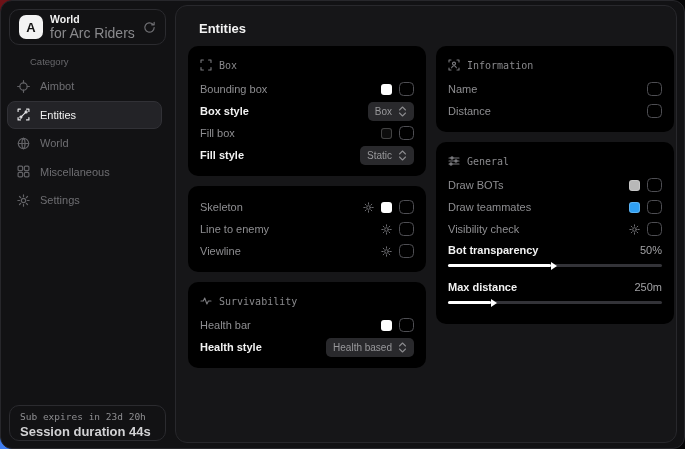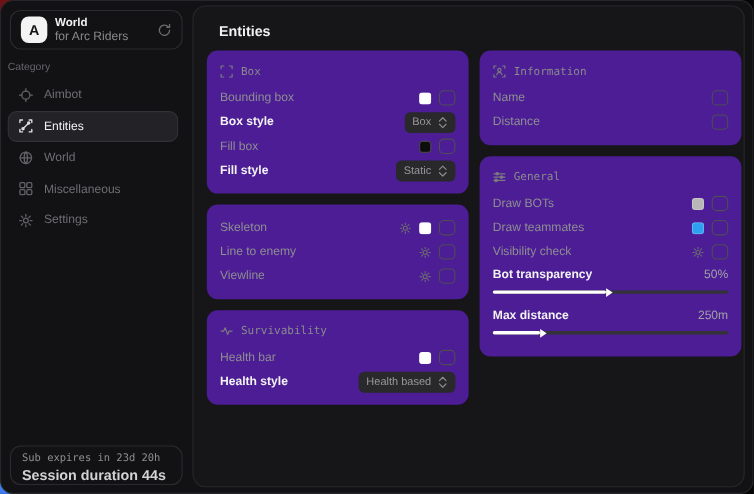--- a/index.html
+++ b/index.html
@@ -29,24 +29,24 @@
     border:1px solid #2b2b2f; border-radius:10px;
     display:flex; align-items:center; gap:7px; padding:0 9px;
   }
   .logo {
     width:24px; height:24px; background:#f3f3f3; border-radius:7px;
     display:flex; align-items:center; justify-content:center;
     color:#141414; font-weight:700; font-size:13px; flex:none;
   }
   .brand-text { line-height:1.15; }
   .brand-title { font-size:10.5px; font-weight:700; color:#f1f1f1; }
-  .brand-subtitle { font-size:11px; color:#8a8a8d; }
+  .brand-subtitle { font-size:14px; color:#8a8a8d; }
   .brand-refresh { margin-left:auto; color:#6d6d71; display:flex; }
 
-  .category-label { position:absolute; left:6px; top:55px; font-size:9.5px; color:#67676b; }
+  .category-label { position:absolute; left:29px; top:55px; font-size:9.5px; color:#67676b; }
 
   .nav { position:absolute; left:6px; right:12px; top:71px; }
   .nav-item {
     height:28px; margin-bottom:0.5px; border:1px solid transparent; border-radius:8px;
     display:flex; align-items:center; gap:10px; padding:0 9px;
     color:#6e6e72; font-size:11px;
   }
   .nav-item .nav-icon { display:flex; color:#626266; }
   .nav-item.active { background:#232327; border-color:#313136; color:#f2f2f2; }
   .nav-item.active .nav-icon { color:#e4e4e6; }
@@ -66,21 +66,21 @@
     border:1px solid #28282c;
     border-radius:12px;
   }
   .main-title { position:absolute; left:23px; top:15px; font-size:13px; font-weight:700; color:#f2f2f2; }
 
   .col { position:absolute; top:40px; width:238px; }
   .col-left  { left:12px; }
   .col-right { left:260px; }
 
   .card {
-    background:#4c1d95; border-radius:10px;
+    background:#000000; border-radius:10px;
     padding:10px 12px; margin-bottom:10px;
   }
   .card-header {
     display:flex; align-items:center; gap:7px;
     font-family:"DejaVu Sans Mono", monospace;
     font-size:10px; color:#8a8a8d;
     height:18px; margin-bottom:4px;
   }
   .card-header .hdr-icon { display:flex; color:#7b7b7f; }
 

